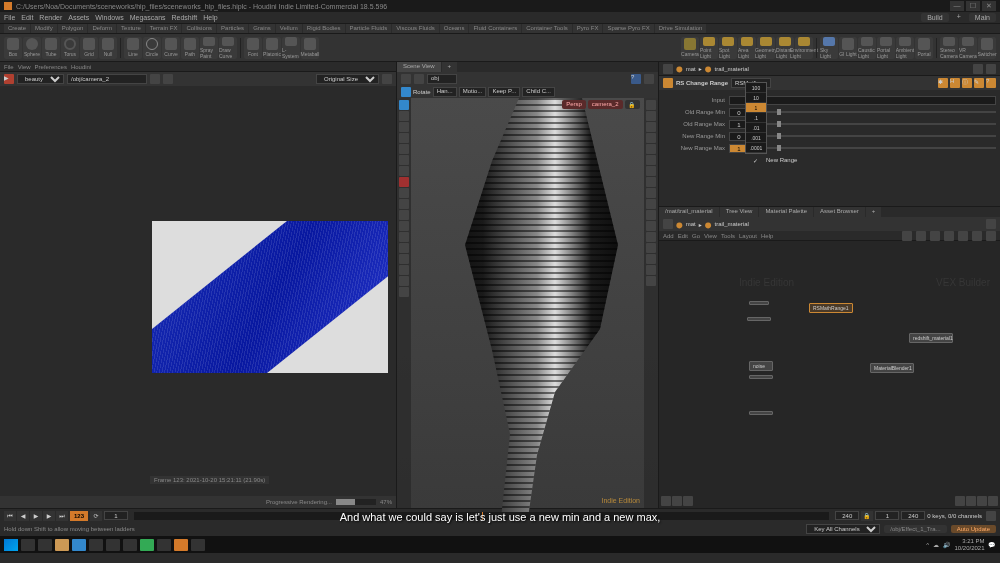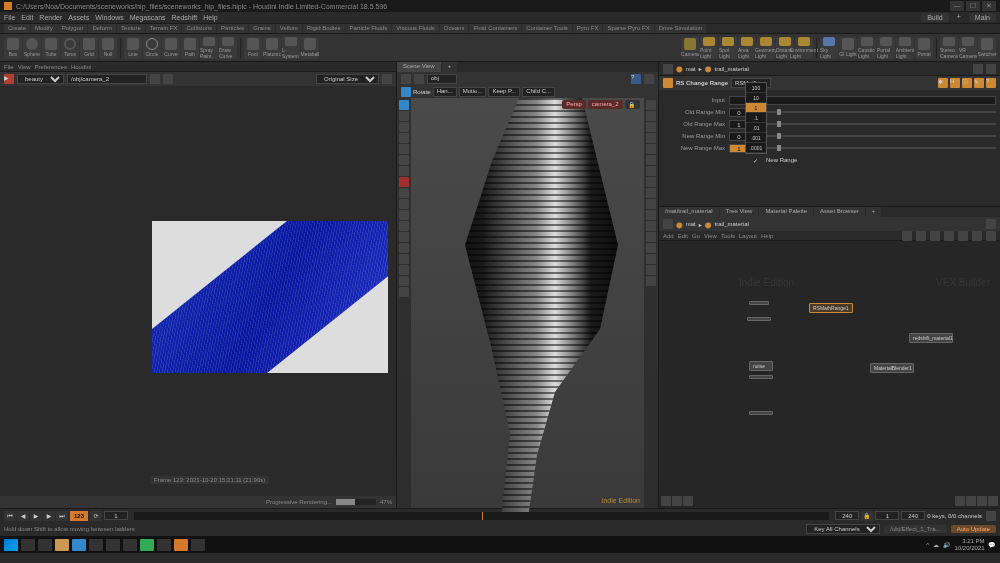--- a/index.html
+++ b/index.html
@@ -572,20 +572,21 @@
     <span>Hold down Shift to allow moving between ladders</span>
     <div class="tl-right">
       <select class="tb-drop"><option>Key All Channels</option></select>
       <span class="status-pill">/obj/Effect_1_Tra...</span>
       <span class="status-pill status-orange">Auto Update</span>
     </div>
   </div>
 </div>
 
 <div class="subtitle">
+  <div>And what we could say is let's just use a new min and a new max,</div>
 </div>
 
 <div class="taskbar">
   <div class="task-start"></div>
   <div class="task-icon"></div>
   <div class="task-icon"></div>
   <div class="task-icon" style="background:#cc9955"></div>
   <div class="task-icon" style="background:#3388cc"></div>
   <div class="task-icon"></div>
   <div class="task-icon"></div>

